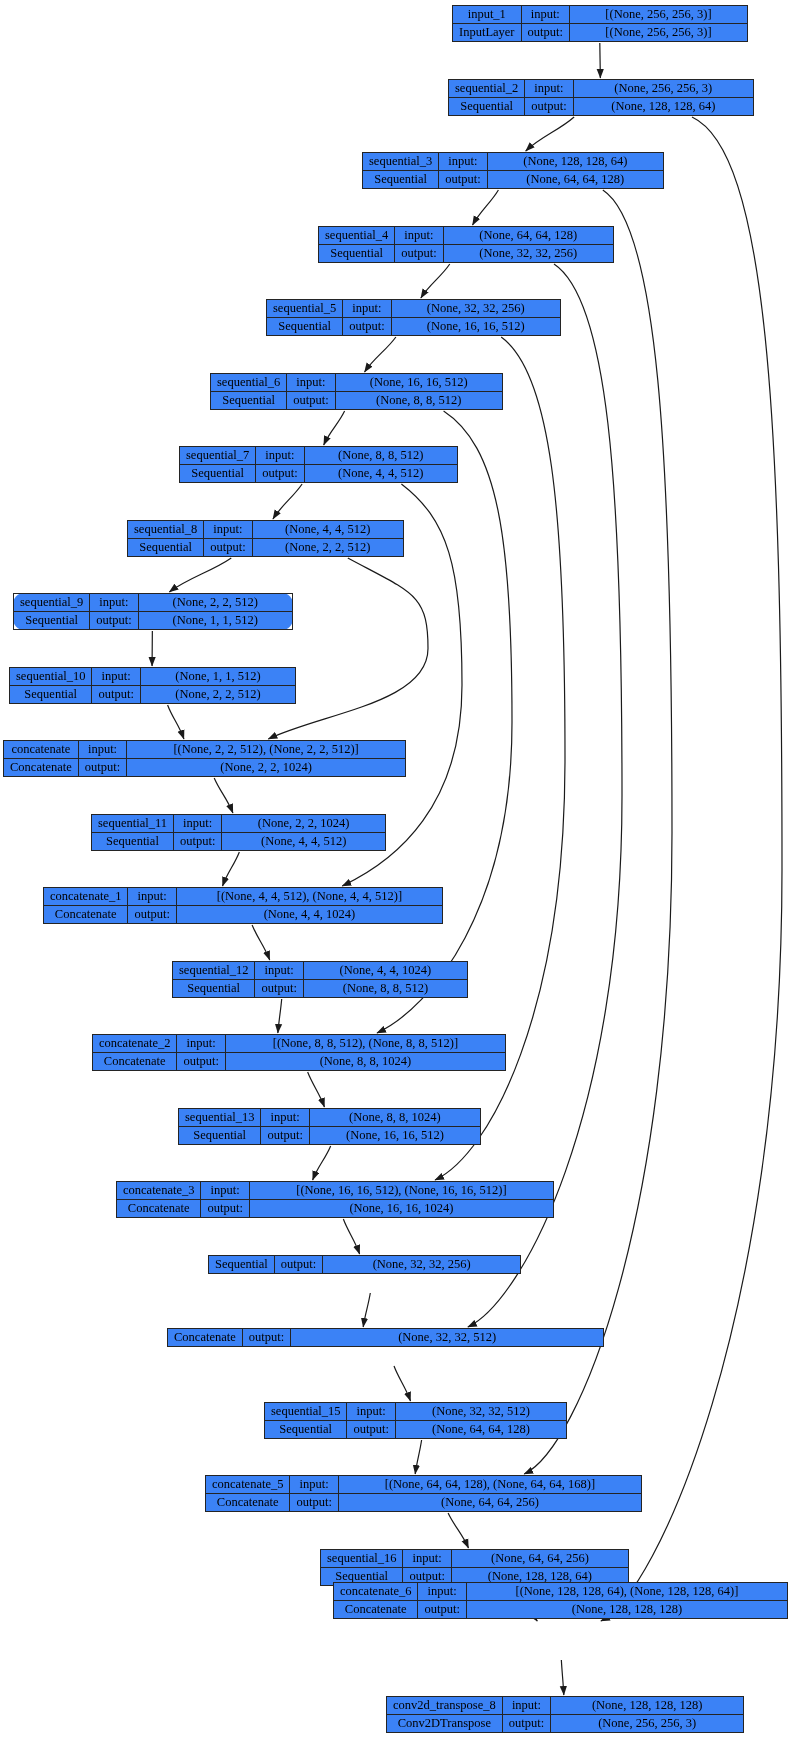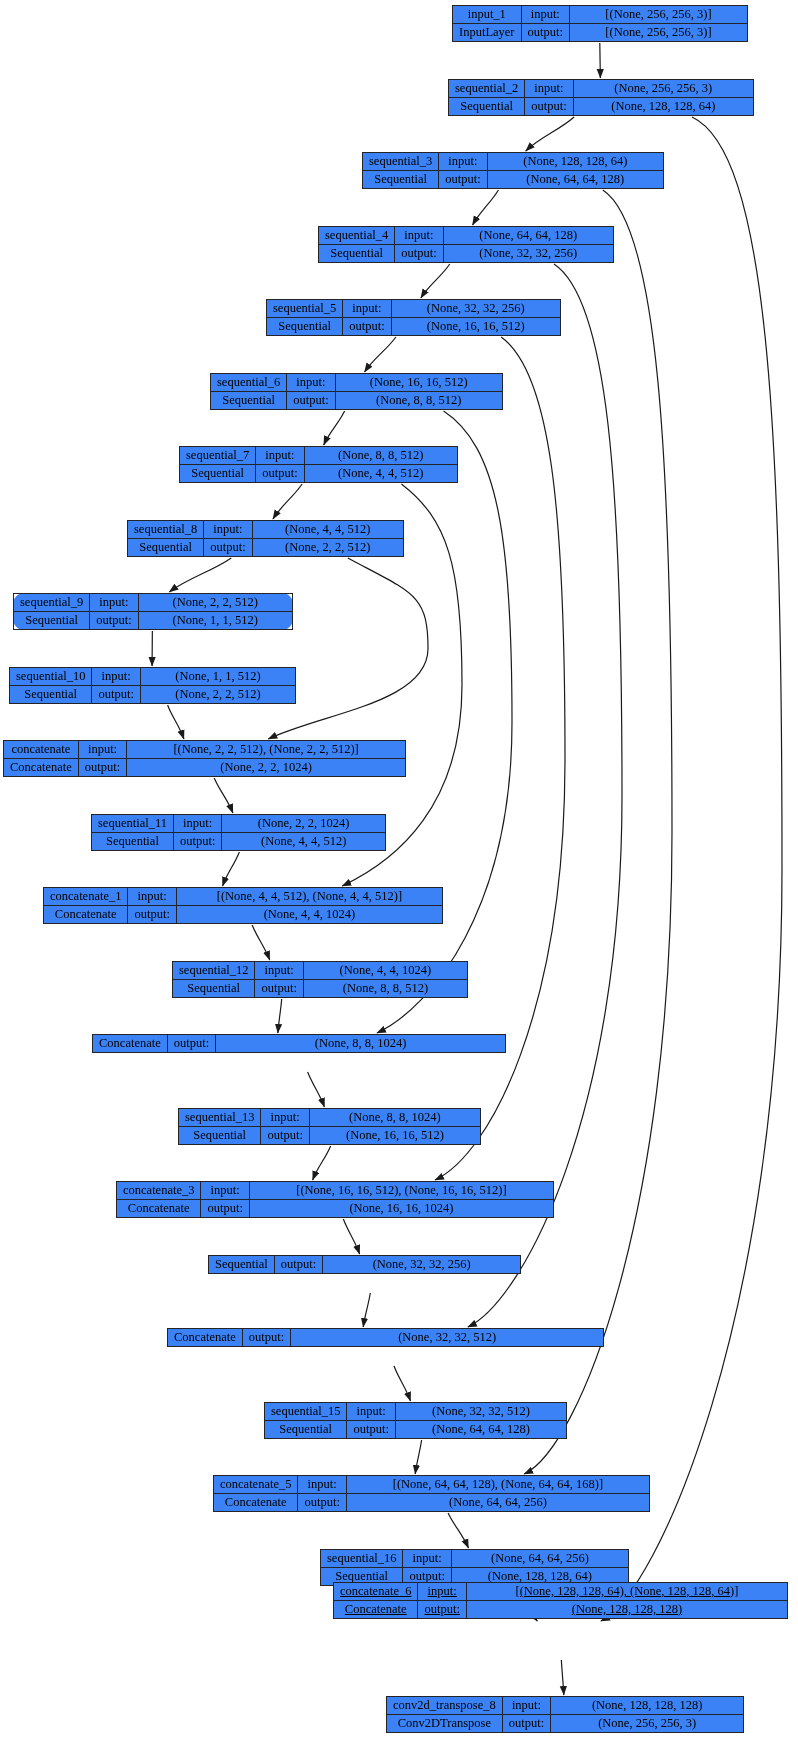--- a/index.html
+++ b/index.html
@@ -222,20 +222,25 @@
           <span class="cell cshape">(None, 4, 4, 1024)</span>
         </div>
         <div class="nrow">
           <span class="cell cname">Sequential</span>
           <span class="cell cio">output:</span>
           <span class="cell cshape">(None, 8, 8, 512)</span>
         </div>
       </div>
       <div class="node" style="left: 92px; top: 1034px; width: 413px;">
         <div class="nrow">
+          <span class="cell cname">concatenate_2</span>
+          <span class="cell cio">input:</span>
+          <span class="cell cshape">[(None, 8, 8, 512), (None, 8, 8, 512)]</span>
+        </div>
+        <div class="nrow">
           <span class="cell cname">Concatenate</span>
           <span class="cell cio">output:</span>
           <span class="cell cshape">(None, 8, 8, 1024)</span>
         </div>
       </div>
       <div class="node" style="left: 178px; top: 1108px; width: 302px;">
         <div class="nrow">
           <span class="cell cname">sequential_13</span>
           <span class="cell cio">input:</span>
           <span class="cell cshape">(None, 8, 8, 1024)</span>
@@ -277,21 +282,21 @@
           <span class="cell cname">sequential_15</span>
           <span class="cell cio">input:</span>
           <span class="cell cshape">(None, 32, 32, 512)</span>
         </div>
         <div class="nrow">
           <span class="cell cname">Sequential</span>
           <span class="cell cio">output:</span>
           <span class="cell cshape">(None, 64, 64, 128)</span>
         </div>
       </div>
-      <div class="node" style="left: 213px; top: 1475px; width: 436px;">
+      <div class="node" style="left: 205px; top: 1475px; width: 436px;">
         <div class="nrow">
           <span class="cell cname">concatenate_5</span>
           <span class="cell cio">input:</span>
           <span class="cell cshape">[(None, 64, 64, 128), (None, 64, 64, 168)]</span>
         </div>
         <div class="nrow">
           <span class="cell cname">Concatenate</span>
           <span class="cell cio">output:</span>
           <span class="cell cshape">(None, 64, 64, 256)</span>
         </div>
@@ -301,21 +306,21 @@
           <span class="cell cname">sequential_16</span>
           <span class="cell cio">input:</span>
           <span class="cell cshape">(None, 64, 64, 256)</span>
         </div>
         <div class="nrow">
           <span class="cell cname">Sequential</span>
           <span class="cell cio">output:</span>
           <span class="cell cshape">(None, 128, 128, 64)</span>
         </div>
       </div>
-      <div class="node" style="left: 333px; top: 1582px; width: 454px; text-decoration: underline;">
+      <div class="node" style="left: 333px; top: 1582px; width: 454px;">
         <div class="nrow">
           <span class="cell cname">concatenate_6</span>
           <span class="cell cio">input:</span>
           <span class="cell cshape">[(None, 128, 128, 64), (None, 128, 128, 64)]</span>
         </div>
         <div class="nrow">
           <span class="cell cname">Concatenate</span>
           <span class="cell cio">output:</span>
           <span class="cell cshape">(None, 128, 128, 128)</span>
         </div>

